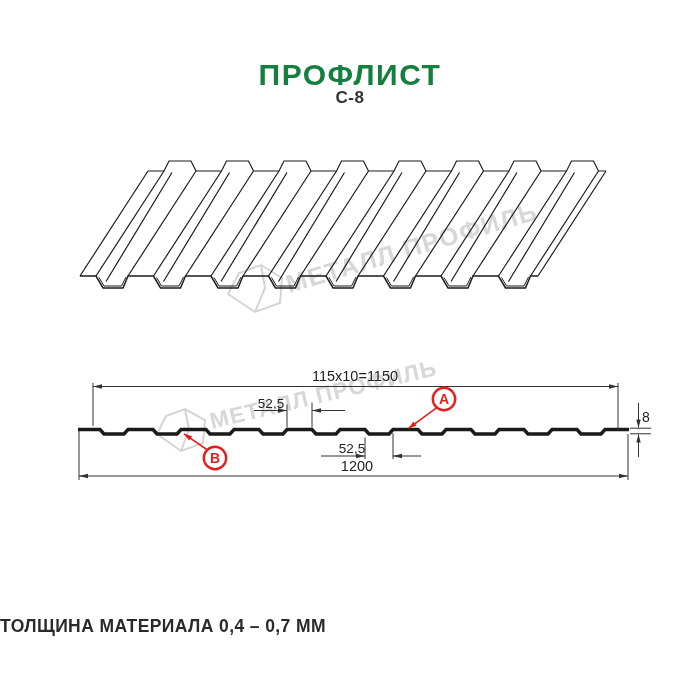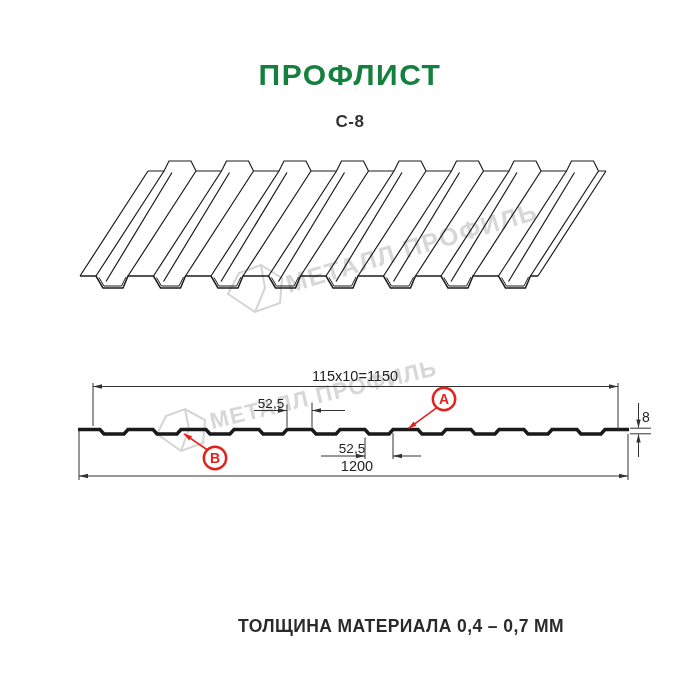--- a/index.html
+++ b/index.html
@@ -5,25 +5,25 @@
   html,body{margin:0;padding:0;}
   body{
     width:700px;height:700px;position:relative;background:#ffffff;
     font-family:"Liberation Sans", sans-serif;overflow:hidden;
   }
   .title{
     position:absolute;left:0;top:58px;width:700px;text-align:center;
     font-size:30px;font-weight:800;letter-spacing:1.5px;color:#15803d;
   }
   .subtitle{
-    position:absolute;left:0;top:112px;width:700px;text-align:center;
+    position:absolute;left:0;top:88px;width:700px;text-align:center;
     font-size:17px;font-weight:600;letter-spacing:.5px;color:#333333;
   }
   .footer-note{
-    position:absolute;left:0;top:616px;width:564px;text-align:right;
+    position:absolute;left:0;top:616px;width:564px;text-align:left;
     font-size:17.5px;font-weight:600;letter-spacing:.4px;color:#2a2a2a;
   }
   svg{position:absolute;left:0;top:0;}
   .dimtext{font-family:"Liberation Sans",sans-serif;fill:#222222;}
   .wmtext{font-family:"Liberation Sans",sans-serif;font-weight:700;}
   .redtext{font-family:"Liberation Sans",sans-serif;font-weight:700;}
 </style>
 </head>
 <body>
 

